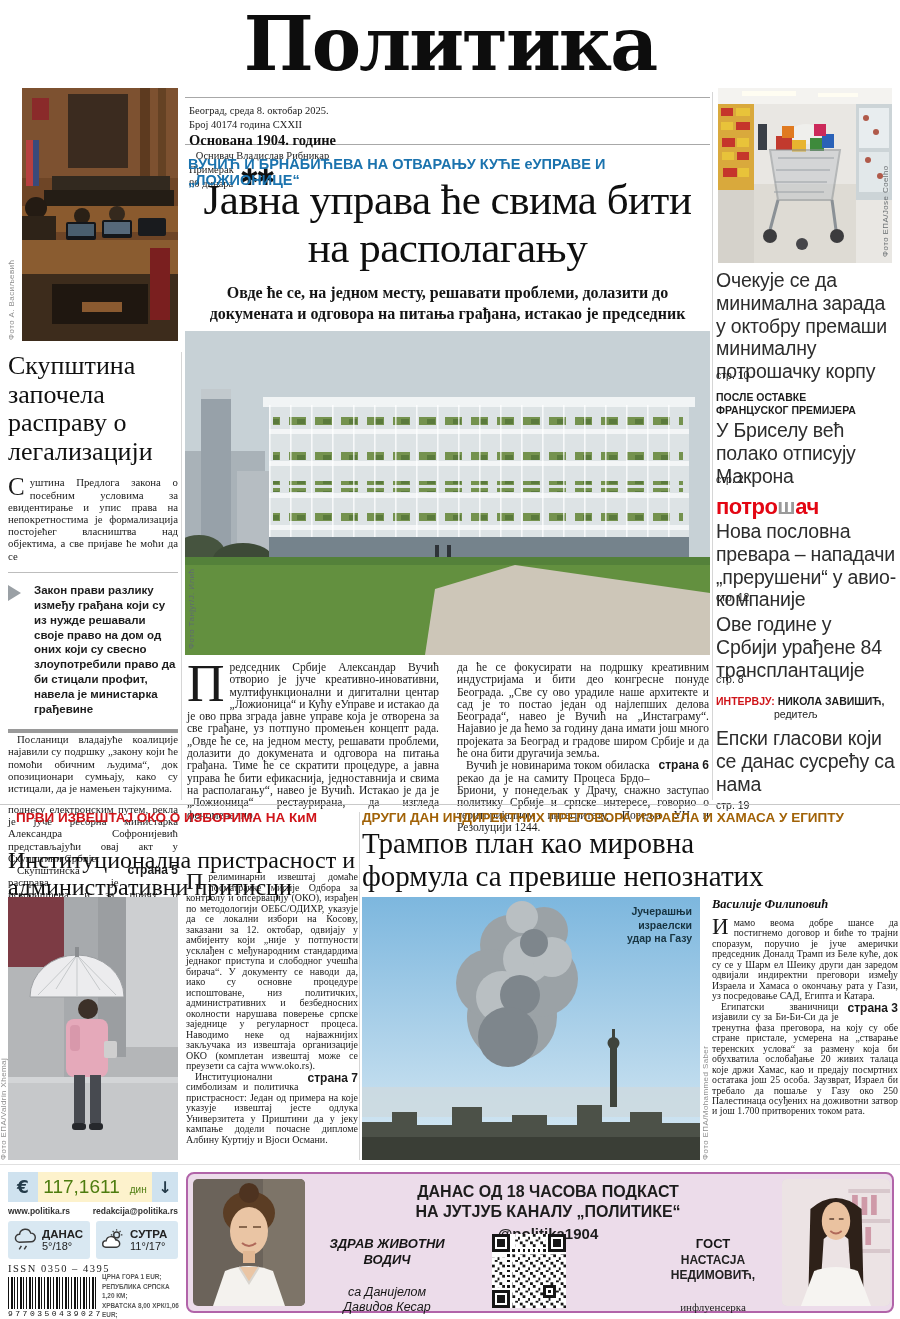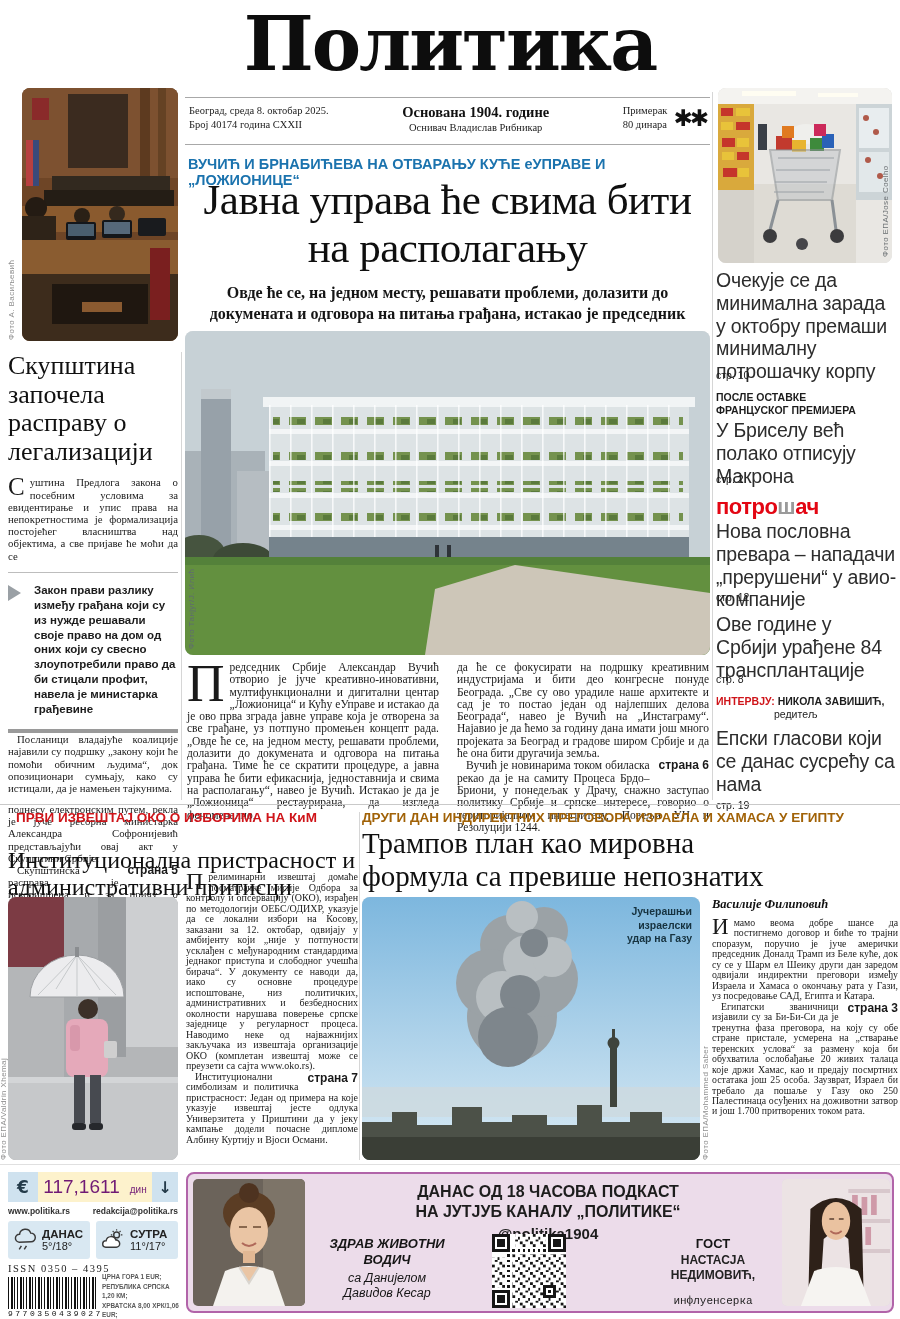--- a/index.html
+++ b/index.html
@@ -6,28 +6,28 @@
   .page{position:relative;width:900px;height:1319px;background:#fff;margin:0 auto;overflow:hidden;
         font-family:"Liberation Serif",serif;color:#1a1a1a;}
   .abs{position:absolute;}
   .serif{font-family:"Liberation Serif",serif;}
   .sans{font-family:"Liberation Sans",sans-serif;}
   .just{text-align:justify;text-justify:inter-word;}
   .pre{white-space:pre-line;}
   .center{text-align:center;}
   .hr{background:#c9c9c9;height:1px;}
   .vr{background:#d6d6d6;width:1px;}
-  .photo{border-radius:8px;overflow:hidden;background:#ddd;}
+  .photo{border-radius:0;overflow:hidden;background:#ddd;}
   .photo svg{display:block;width:100%;height:100%;}
   .vcred{writing-mode:vertical-rl;transform:rotate(180deg);font-family:"Liberation Sans",sans-serif;
          font-size:8px;color:#8d8d8d;letter-spacing:.4px;line-height:1;}
   .masthead{font-family:"DejaVu Serif",serif;font-weight:700;font-size:74px;letter-spacing:-2px;
             color:#0d0d0d;text-align:center;line-height:88px;}
   .dateline{border-top:1px solid #a8a8a8;border-bottom:1px solid #a8a8a8;display:flex;
-            justify-content:space-between;align-items:flex-start;padding:6px 4px 4px 4px;box-sizing:border-box;}
+            justify-content:space-between;align-items:flex-start;padding:6px 4px 4px 4px;box-sizing:border-box;flex-direction:column;}
   .dl-small{font-size:10.5px;line-height:1.35;color:#222;}
   .dl-founded{font-size:14.5px;font-weight:bold;line-height:1.15;color:#111;text-align:left;}
   .dl-founder{font-size:10.5px;font-weight:normal;}
   .stars{font-family:"DejaVu Sans",sans-serif;font-size:23px;letter-spacing:-3px;color:#111;line-height:1;}
   .kicker-blue{font-family:"Liberation Sans",sans-serif;font-weight:bold;font-size:14.5px;color:#1b73ae;}
   .kicker-red{font-family:"Liberation Sans",sans-serif;font-weight:bold;font-size:13.5px;color:#cf1419;}
   .kicker-blue2{font-family:"Liberation Sans",sans-serif;font-weight:bold;font-size:13.5px;color:#a16207;}
   .h-main{font-size:43px;line-height:1.12;color:#0f0f0f;letter-spacing:-.5px;}
   .subhead{font-size:16px;font-weight:bold;line-height:1.32;color:#151515;}
   .h-left{font-size:26px;line-height:1.1;color:#101010;}
@@ -48,40 +48,40 @@
              border-top:8px solid transparent;border-bottom:8px solid transparent;border-left:13px solid #9aa0a5;}
   .quote-txt{font-family:"Liberation Sans",sans-serif;font-weight:bold;font-size:11.5px;line-height:1.3;color:#1c1c1c;}
   .potrosac{font-family:"Liberation Sans",sans-serif;font-weight:bold;font-size:22px;letter-spacing:-.5px;line-height:1;}
   .caption-ov{font-family:"Liberation Sans",sans-serif;font-weight:bold;font-size:10.5px;line-height:1.3;
               color:#16323f;text-align:right;}
   .author{font-size:12.5px;font-style:italic;font-weight:bold;color:#111;}
   .eurobar{display:flex;height:30px;}
   .eurobar .blue{background:#cfe2ef;display:flex;align-items:center;justify-content:center;
                  font-family:"DejaVu Sans",sans-serif;color:#243b4a;}
   .eurobar .cream{background:#fdf2cc;flex:1;display:flex;align-items:baseline;justify-content:center;
-                  padding-top:4px;color:#701a75;}
+                  padding-top:4px;color:#4d7c0f;}
   .links{display:flex;justify-content:space-between;font-family:"Liberation Sans",sans-serif;
          font-weight:bold;font-size:8.5px;color:#333;}
   .wchip{background:#d9e8f2;border-radius:3px;display:flex;align-items:center;gap:4px;width:82px;height:38px;
          padding-left:4px;box-sizing:border-box;}
   .wlabel{font-family:"Liberation Sans",sans-serif;font-weight:bold;font-size:11.5px;color:#222;}
   .wtemp{font-family:"Liberation Sans",sans-serif;font-size:11px;color:#222;}
   .issn{font-size:10.5px;letter-spacing:1.5px;color:#222;}
   .barcode{height:32px;background:repeating-linear-gradient(90deg,#111 0 1px,#fff 1px 3px,#111 3px 4.6px,#fff 4.6px 6.4px,#111 6.4px 7px,#fff 7px 9px);}
   .bcnum{font-family:"Liberation Mono",monospace;font-size:8px;letter-spacing:2.5px;color:#111;}
   .prices{font-family:"Liberation Sans",sans-serif;font-weight:bold;font-size:6.4px;line-height:1.5;color:#5a5a5a;}
   .prices span{display:block;}
   .banner{background:#ecdcea;border:2px solid #b164a9;border-radius:8px;box-sizing:border-box;}
   .bline{font-family:"Liberation Sans",sans-serif;font-weight:bold;font-size:16px;color:#1d1d1d;line-height:1.25;}
   .bhandle{font-family:"Liberation Sans",sans-serif;font-weight:bold;font-size:15px;color:#1d1d1d;margin-top:3px;}
   .showt{font-family:"Liberation Sans",sans-serif;font-weight:bold;font-style:italic;font-size:13px;color:#161616;line-height:1.2;}
-  .showh{font-family:"Liberation Sans",sans-serif;font-style:italic;font-size:12.5px;color:#161616;line-height:1.2;margin-top:4px;}
+  .showh{font-family:"Liberation Sans",sans-serif;font-style:italic;font-size:12.5px;color:#161616;line-height:1.2;margin-top:18px;}
   .glabel{font-family:"Liberation Sans",sans-serif;font-weight:bold;font-size:13px;color:#161616;}
   .gname{font-family:"Liberation Sans",sans-serif;font-weight:bold;font-size:12px;color:#222;line-height:1.25;margin-top:2px;}
-  .grole{font-family:Liberation Mono, monospace;font-size:11px;color:#222;margin-top:12px;}
+  .grole{font-family:Liberation Serif, serif;font-size:11px;color:#222;margin-top:18px;}
   p{margin:0;}
   .ind{text-indent:9px;}
 </style>
 </head>
 <body>
 
 <div class="page">
 
   <div class="abs masthead" style="left:0;top:0;width:900px;height:92px;">Политика</div>
 

